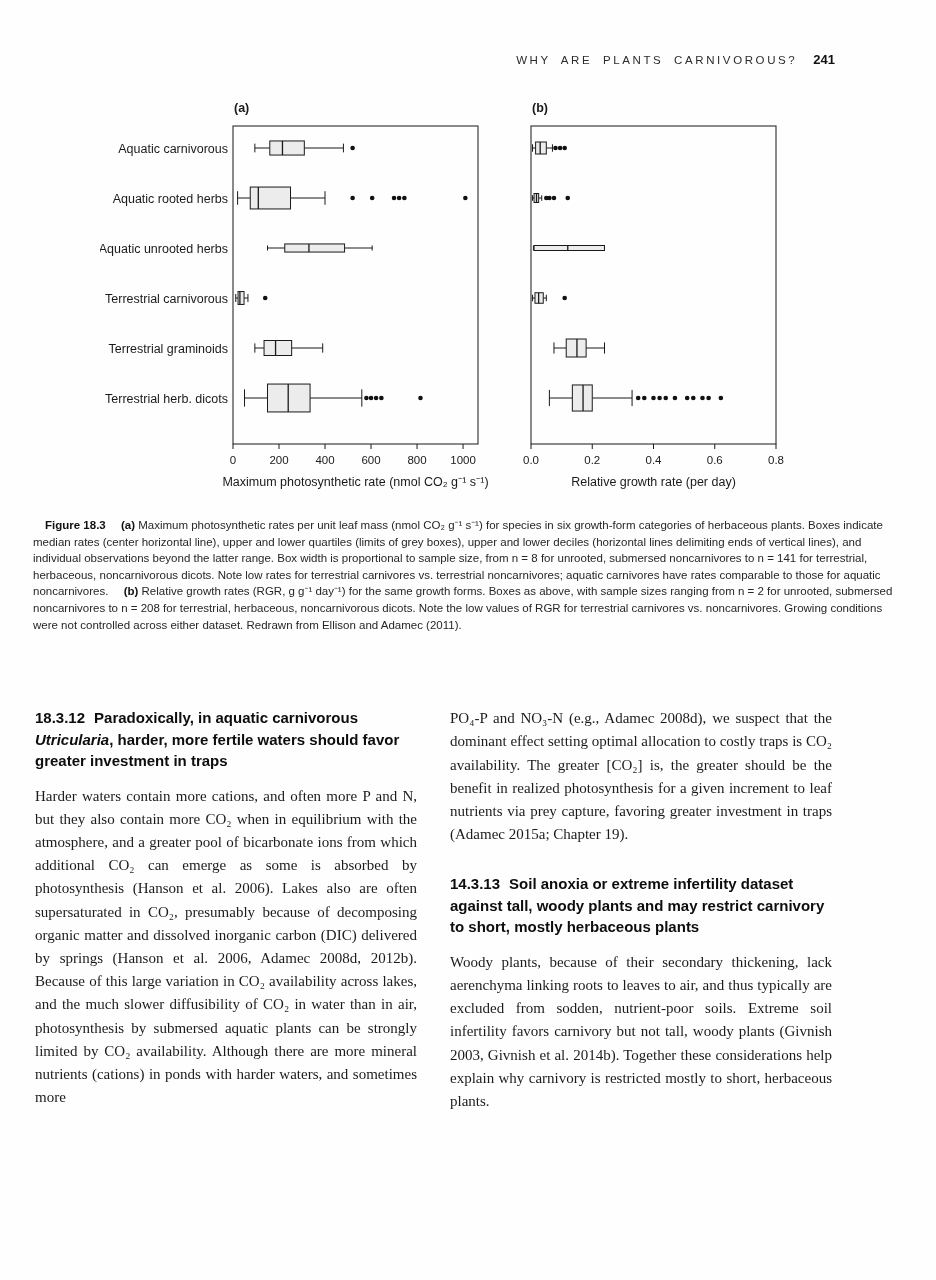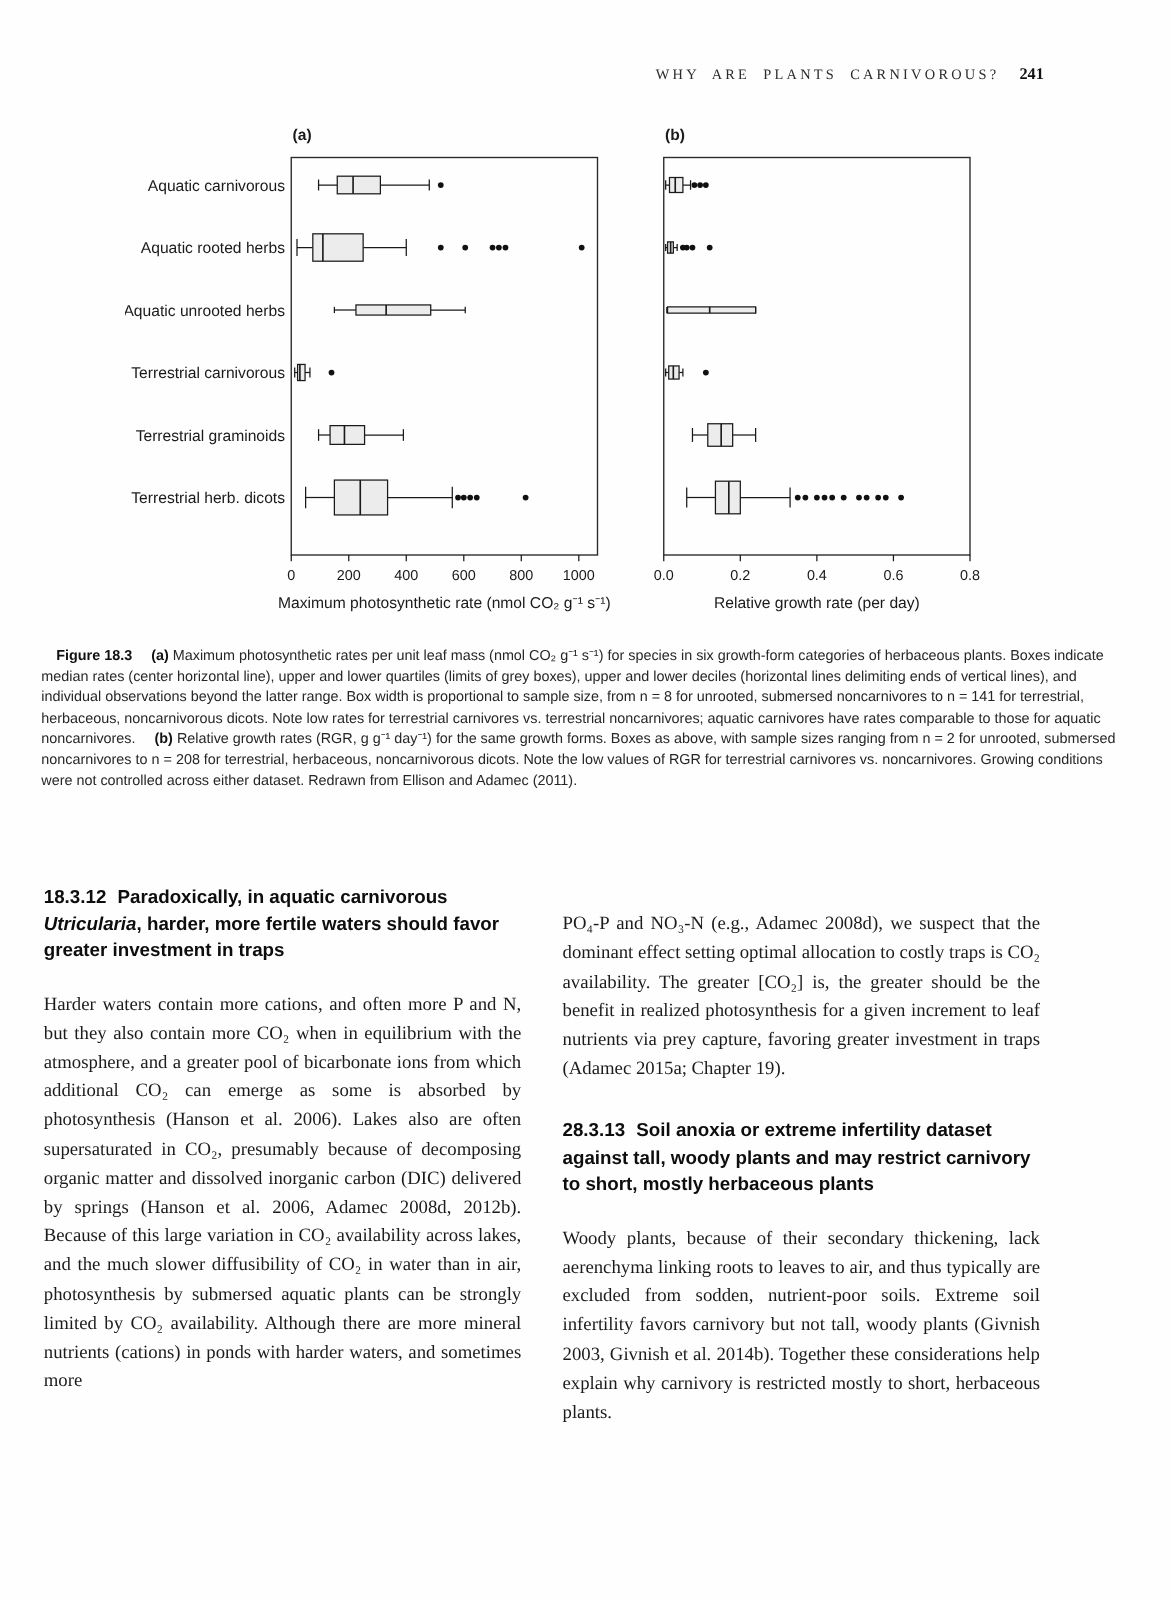--- a/index.html
+++ b/index.html
@@ -8,21 +8,21 @@
     position:relative;
     width:936px; height:1280px;
     background:#fefefe;
     overflow:hidden;
     color:#1f1f1f;
     font-family:"Liberation Serif", serif;
   }
   .page-header {
     padding:50px 101px 0 35px;
     text-align:right;
-    font-family:Liberation Serif, serif;
+    font-family:Liberation Sans, sans-serif;
   }
   .running-head {
     font-size:11.5px;
     letter-spacing:2.6px;
     word-spacing:5px;
     color:#2b2b2b;
   }
   .page-number {
     font-weight:bold;
     font-size:13px;
@@ -56,21 +56,20 @@
     font-weight:bold;
     color:#0d0d0d;
     margin:0 0 13px 0;
   }
   h3 .sec-num { margin-right:9px; }
   .body-p {
     font-size:15px;
     line-height:23.2px;
     text-align:justify;
     color:#1b1b1b;
-    margin-top:21px;
   }
   .col-right h3 { margin-top:27px; }
 </style>
 </head>
 <body>
 
 <div class="page">
 
   <div class="page-header">
     <span class="running-head">WHY ARE PLANTS CARNIVOROUS?</span><span class="page-number">241</span>
@@ -226,18 +225,18 @@
   <div class="columns">
 
     <div class="col col-left">
       <h3><span class="sec-num">18.3.12</span><span>Paradoxically, in aquatic carnivorous</span>
         <i>Utricularia</i><span>, harder, more fertile waters should favor greater investment in traps</span></h3>
       <p class="body-p">Harder waters contain more cations, and often more P and N, but they also contain more CO₂ when in equilibrium with the atmosphere, and a greater pool of bicarbonate ions from which additional CO₂ can emerge as some is absorbed by photosynthesis (Hanson et al. 2006). Lakes also are often supersaturated in CO₂, presumably because of decomposing organic matter and dissolved inorganic carbon (DIC) delivered by springs (Hanson et al. 2006, Adamec 2008d, 2012b). Because of this large variation in CO₂ availability across lakes, and the much slower diffusibility of CO₂ in water than in air, photosynthesis by submersed aquatic plants can be strongly limited by CO₂ availability. Although there are more mineral nutrients (cations) in ponds with harder waters, and sometimes more</p>
     </div>
 
     <div class="col col-right">
       <p class="body-p">PO₄-P and NO₃-N (e.g., Adamec 2008d), we suspect that the dominant effect setting optimal allocation to costly traps is CO₂ availability. The greater [CO₂] is, the greater should be the benefit in realized photosynthesis for a given increment to leaf nutrients via prey capture, favoring greater investment in traps (Adamec 2015a; Chapter 19).</p>
-      <h3><span class="sec-num">28.3.13</span><span>Soil anoxia or extreme infertility dataset against tall, woody plants and may restrict carnivory to short, mostly herbaceous plants</span></h3>
+      <h3><span class="sec-num">14.3.13</span><span>Soil anoxia or extreme infertility dataset against tall, woody plants and may restrict carnivory to short, mostly herbaceous plants</span></h3>
       <p class="body-p">Woody plants, because of their secondary thickening, lack aerenchyma linking roots to leaves to air, and thus typically are excluded from sodden, nutrient-poor soils. Extreme soil infertility favors carnivory but not tall, woody plants (Givnish 2003, Givnish et al. 2014b). Together these considerations help explain why carnivory is restricted mostly to short, herbaceous plants.</p>
     </div>
 
   </div>
 </div>
 
 </body></html>

